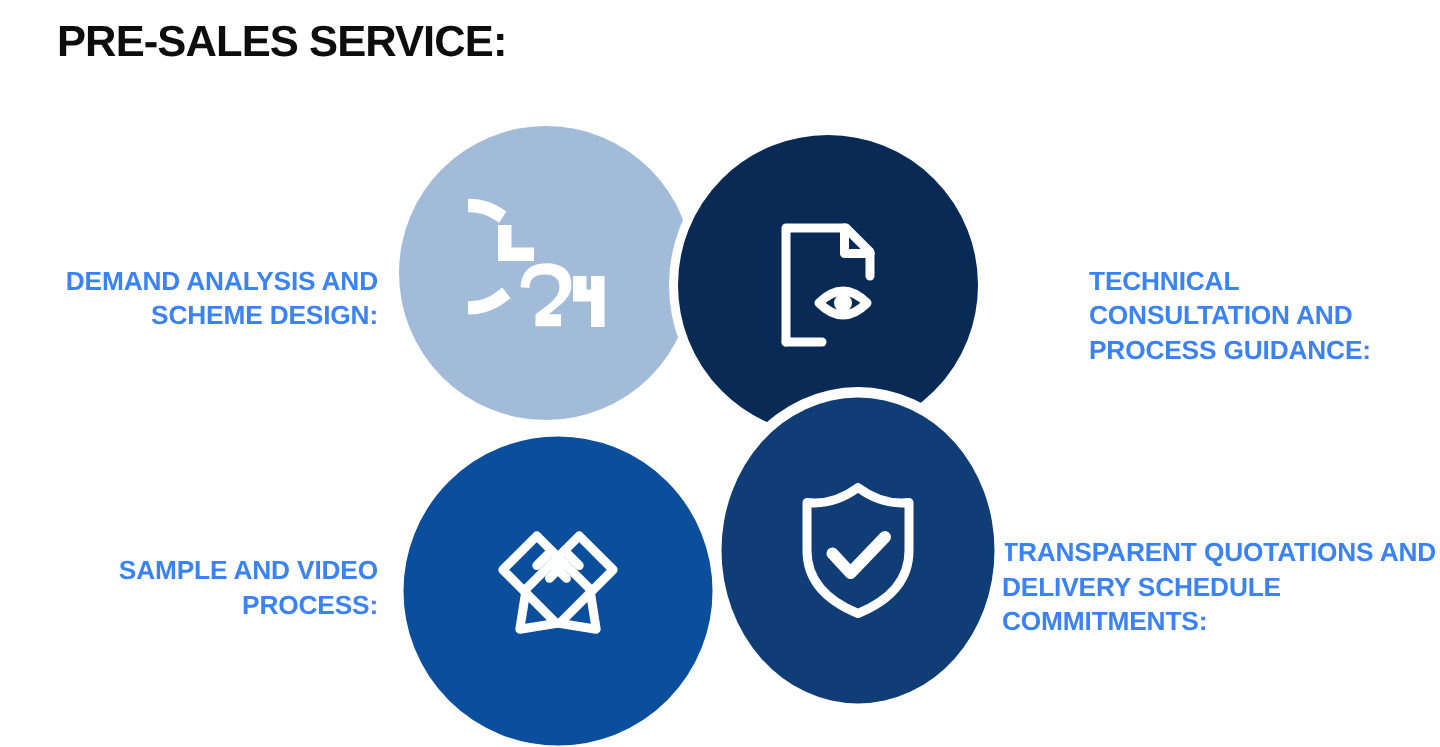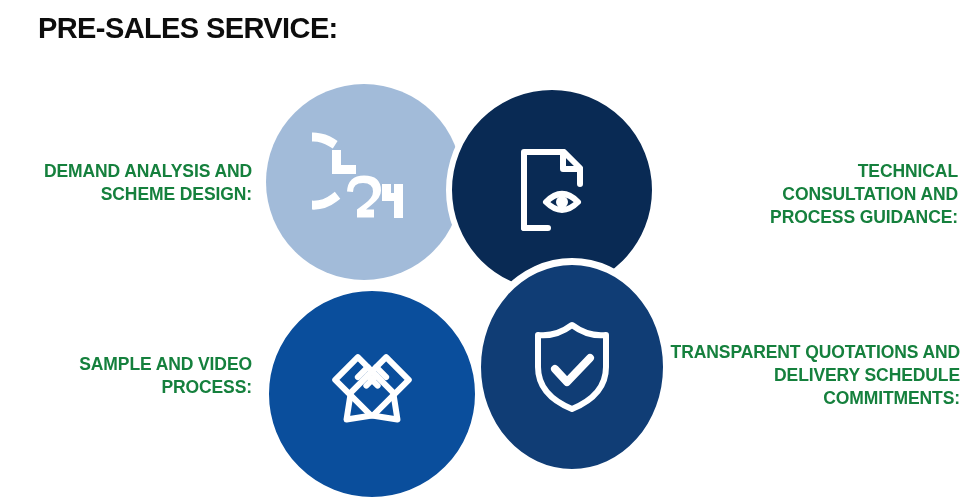--- a/index.html
+++ b/index.html
@@ -81,24 +81,25 @@
     box-sizing: border-box;
   }
 
   
   .label {
     position: absolute;
     font-size: 17.5px;
     font-weight: bold;
     line-height: 1.32;
     letter-spacing: -0.1px;
-    color: #15803d;
+    color: #3b82f6;
+    margin-top: 16px;
   }
   .label-left  { text-align: right; }
-  .label-right { text-align: right; }
+  .label-right { text-align: left; }
 
   .lbl-demand    { left: 10px; top: 160px; width: 242px; }
   .lbl-sample    { left: 10px; top: 353px; width: 242px; }
   .lbl-technical { left: 726px; top: 160px; width: 232px; }
   .lbl-quotation { left: 668px; top: 341px; width: 292px; }
 </style>
 </head>
 <body>
 
 <div class="page-title">PRE-SALES SERVICE:</div>

